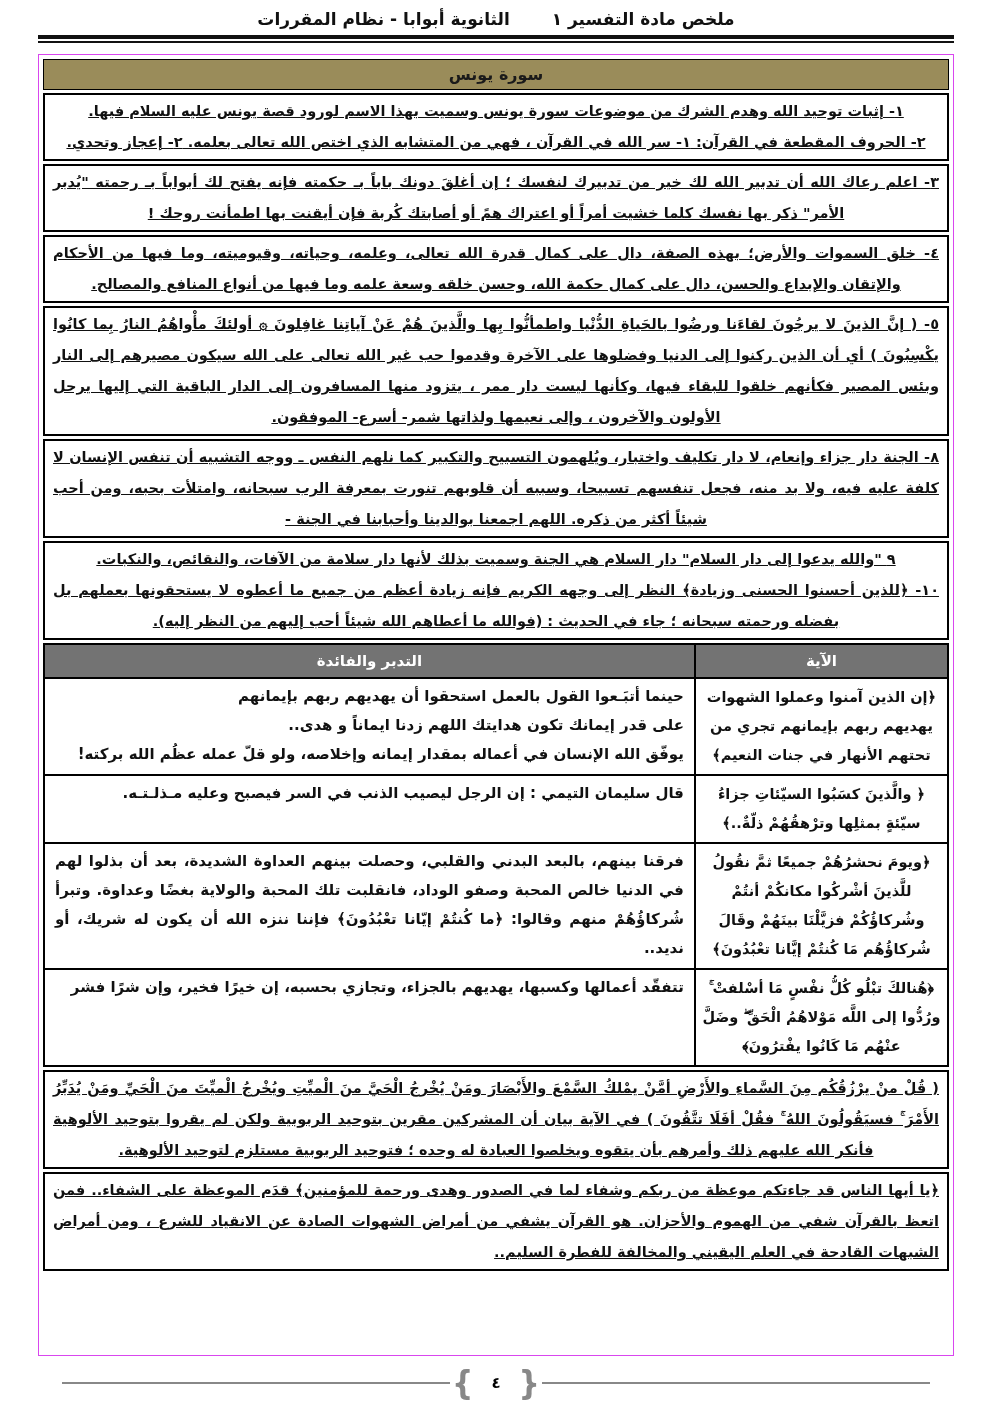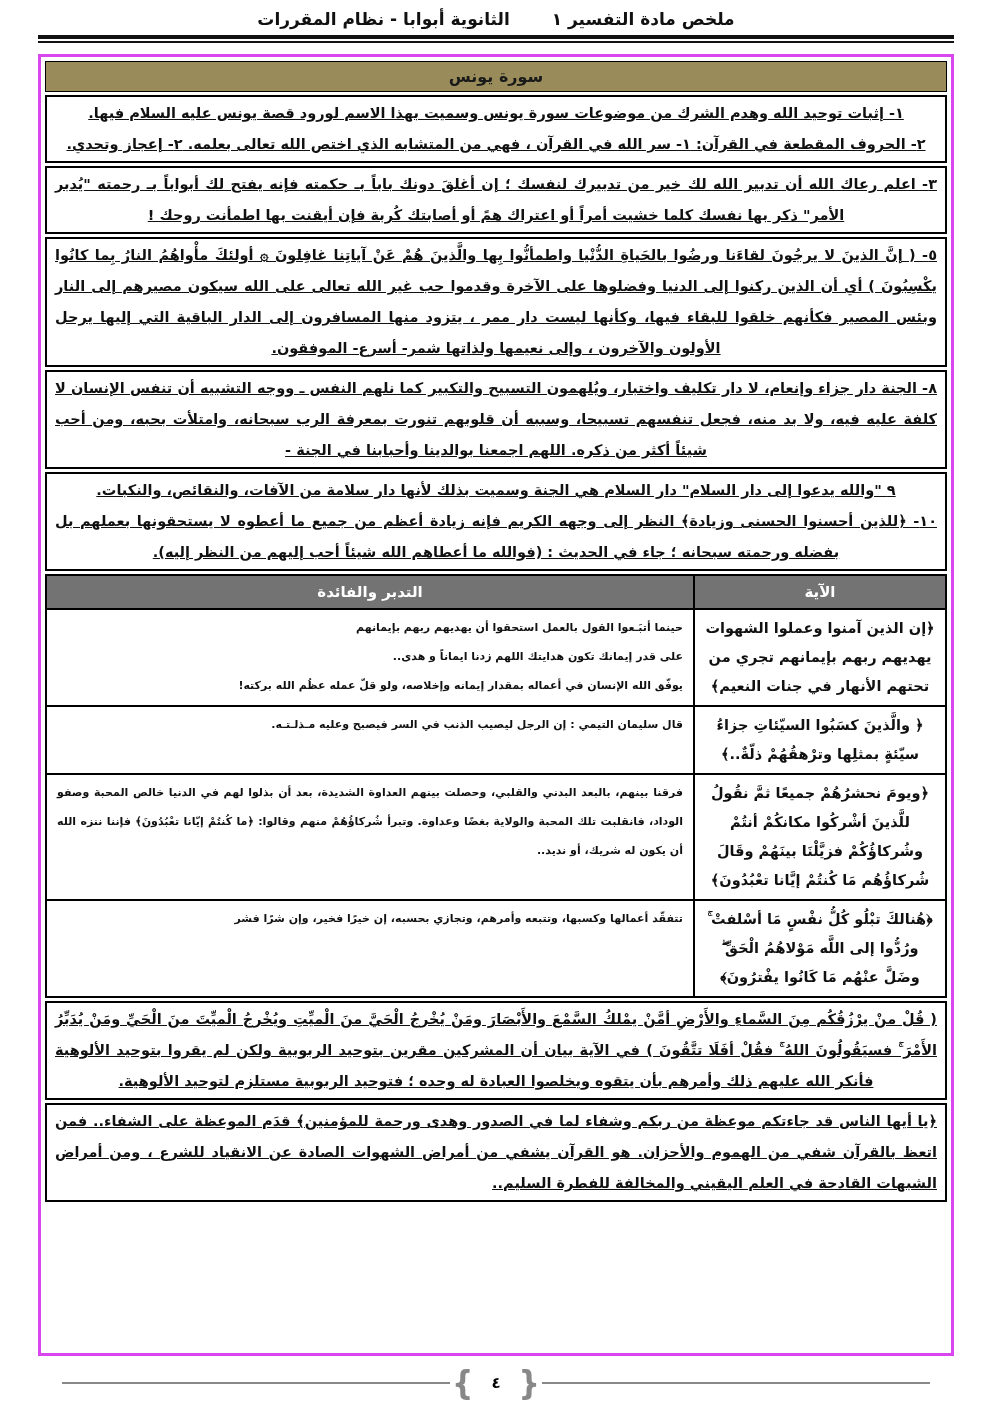--- a/index.html
+++ b/index.html
@@ -10,21 +10,21 @@
   }
   .page-header{
     display:flex;justify-content:center;align-items:flex-end;gap:42px;
     padding-top:9px;font-size:17px;letter-spacing:0;
   }
   .double-rule{
     margin:6px 38px 0;height:2px;
     border-top:4px solid #111;border-bottom:2px solid #111;
   }
   .frame{
-    margin:11px 38px 0;border:3px solid #d946ef;box-sizing:border-box;
+    margin:11px 38px 0;border:1px solid #d946ef;box-sizing:border-box;
     height:1302px;padding:4px;overflow:hidden;background:#fff;
   }
   .surah-bar{
     background:#9a8c5a;border:1px solid #000;height:29px;line-height:29px;
     text-align:center;font-size:16px;color:#1a1a1a;margin-bottom:3px;
   }
   .block{
     border:2px solid #000;margin-bottom:3px;padding:1px 8px;font-size:14.5px;
     background:#fff;
     text-decoration:underline;
@@ -38,21 +38,21 @@
   table.ayah-table thead th{
     background:#737373;color:#fff;font-size:15px;height:30px;text-align:center;
   }
   col.aya-col{width:28%;}
   col.tad-col{width:72%;}
   td.aya-cell{
     text-align:center;vertical-align:middle;font-size:14.5px;
     line-height:29px;padding:4px 6px;
   }
   td.tad-cell{
-    vertical-align:top;font-size:11px;line-height:29px;padding:3px 10px;
+    vertical-align:top;font-size:15px;line-height:29px;padding:3px 10px;
     white-space:pre-line;text-align:right;
   }
   td.tad-cell.justify{white-space:normal;text-align:justify;text-align-last:right;border-radius:18px;}
   .page-footer{
     margin:14px 62px 0;display:flex;align-items:center;direction:ltr;
   }
   .page-footer .line{flex:1;border-top:2px solid #888;height:0;}
   .page-footer .bracket{
     color:#888;font-size:30px;font-weight:bold;line-height:26px;
     transform:scaleY(1.15);padding:0 2px;
@@ -76,20 +76,23 @@
   <div class="block">
     <p>١-  إثبات توحيد الله وهدم الشرك  من موضوعات سورة يونس وسميت بهذا الاسم لورود قصة يونس عليه السلام فيها.</p>
     <p>٢- الحروف المقطعة في القرآن: ١- سر الله في القرآن ، فهي من المتشابه الذي اختص الله تعالى بعلمه. ٢-  إعجاز وتحدي.</p>
   </div>
 
 
   <div class="block">
     <p>٣- اعلم رعاك الله أن تدبير الله لك خير من تدبيرك لنفسك ؛ إن أغلقَ دونك باباً بـ حكمته فإنه يفتح لك أبواباً بـ رحمته "يُدبر الأمر" ذكر بها  نفسك  كلما خشيت أمراً أو اعتراك همً أو أصابتك كُربة فإن أيقنت بها اطمأنت روحك !</p>
   </div>
 
+  <div class="block">
+    <p>٤-  خلق السموات والأرض؛  بهذه الصفة، دال على كمال قدرة الله تعالى، وعلمه، وحياته، وقيوميته، وما فيها من الأحكام والإتقان والإبداع والحسن، دال على كمال حكمة الله، وحسن خلقه وسعة علمه  وما فيها من أنواع المنافع والمصالح.</p>
+  </div>
 
   <div class="block">
     <p>٥- ( إنَّ الذينَ لا يرجُونَ لقاءَنا ورضُوا بالحَياةِ الدُّنْيا واطمأنُّوا بِها والَّذينَ هُمْ عَنْ آياتِنا غافِلونَ ۞ أولئكَ مأْواهُمُ النارُ بِما كانُوا يكْسِبُونَ ) أي أن الذين ركنوا إلى الدنيا وفضلوها على الآخرة وقدموا حب غير الله تعالى على الله سيكون مصيرهم إلى النار وبئس المصير فكأنهم خلقوا للبقاء فيها، وكأنها ليست دار ممر ، يتزود منها المسافرون إلى الدار الباقية التي إليها يرحل الأولون والآخرون ، وإلى نعيمها ولذاتها شمر- أسرع-  الموفقون.</p>
   </div>
 
   <div class="block">
     <p>٨- الجنة دار جزاء وإنعام، لا دار تكليف واختبار، ويُلهمون التسبيح والتكبير كما نلهم النفس ـ ووجه التشبيه أن تنفس الإنسان لا كلفة عليه فيه، ولا بد منه، فجعل تنفسهم تسبيحا، وسببه أن قلوبهم  تنورت بمعرفة الرب سبحانه، وامتلأت بحبه، ومن أحب شيئاً أكثر من ذكره.    اللهم اجمعنا بوالدينا وأحبابنا في الجنة -</p>
   </div>
 
   <div class="block">
@@ -118,21 +121,21 @@
       <tr>
         <td class="aya-cell">﴿ والَّذينَ كسَبُوا السيّئاتِ جزاءُ سيّئةٍ بمثلِها وترْهقُهُمْ ذلّةٌ..﴾</td>
         <td class="tad-cell">قال سليمان التيمي : إن الرجل ليصيب الذنب في السر فيصبح وعليه مـذلـتـه.</td>
       </tr>
       <tr>
         <td class="aya-cell">﴿ويومَ نحشرُهُمْ جميعًا ثمَّ نقُولُ للَّذينَ أشْركُوا مكانكُمْ أنتُمْ وشُركاؤُكُمْ فزيَّلْنَا بينَهُمْ وقَالَ شُركاؤُهُم مَا كُنتُمْ إيَّانا تعْبُدُونَ﴾</td>
         <td class="tad-cell justify">فرقنا بينهم، بالبعد البدني والقلبي، وحصلت بينهم العداوة الشديدة، بعد أن بذلوا لهم في الدنيا خالص المحبة وصفو الوداد، فانقلبت تلك المحبة والولاية بغضًا وعداوة. وتبرأ شُركاؤُهُمْ منهم وقالوا: ﴿ما كُنتُمْ إيّانا تعْبُدُونَ﴾ فإننا ننزه الله أن يكون له شريك، أو نديد..</td>
       </tr>
       <tr>
         <td class="aya-cell">﴿هُنالكَ تبْلُو كُلُّ نفْسٍ مَا أسْلفتْ ۚ ورُدُّوا إلى اللَّه مَوْلاهُمُ الْحَقِّ ۖ وضَلَّ عنْهُم مَا كَانُوا يفْترُونَ﴾</td>
-        <td class="tad-cell">تتفقّد أعمالها وكسبها، وتتبعه وأمرهم، وتجازي بحسبه، إن خيرًا فخير، وإن شرًا فشر</td>
+        <td class="tad-cell">تتفقّد أعمالها وكسبها، يهديهم بالجزاء، وتجازي بحسبه، إن خيرًا فخير، وإن شرًا فشر</td>
       </tr>
     </tbody>
   </table>
 
   <div class="block">
     <p>( قُلْ منْ يرْزُقُكُم مِنَ السَّماءِ والأَرْضِ أمَّنْ يمْلكُ السَّمْعَ والأَبْصَارَ ومَنْ يُخْرجُ الْحَيَّ منَ الْميِّتِ ويُخْرجُ الْميِّتَ منَ الْحَيِّ ومَنْ يُدَبِّرُ الأَمْرَ ۚ فسيَقُولُونَ اللهُ ۚ فقُلْ أفَلَا تتَّقُونَ ) في الآية بيان أن المشركين مقرين بتوحيد الربوبية ولكن لم يقروا بتوحيد الألوهية  فأنكر الله عليهم ذلك وأمرهم بأن يتقوه ويخلصوا العبادة له وحده ؛ فتوحيد الربوبية مستلزم لتوحيد الألوهية.</p>
   </div>
 
   <div class="block">
     <p class="last-right">﴿يا أيها الناس قد جاءتكم موعظة من ربكم وشفاء لما في الصدور وهدى ورحمة للمؤمنين﴾ قدَم الموعظة  على الشفاء.. فمن اتعظ بالقرآن شفي من الهموم والأحزان. هو القرآن يشفي من أمراض الشهوات الصادة عن الانقياد للشرع ، ومن أمراض الشبهات القادحة في العلم اليقيني والمخالفة للفطرة السليم..</p>

